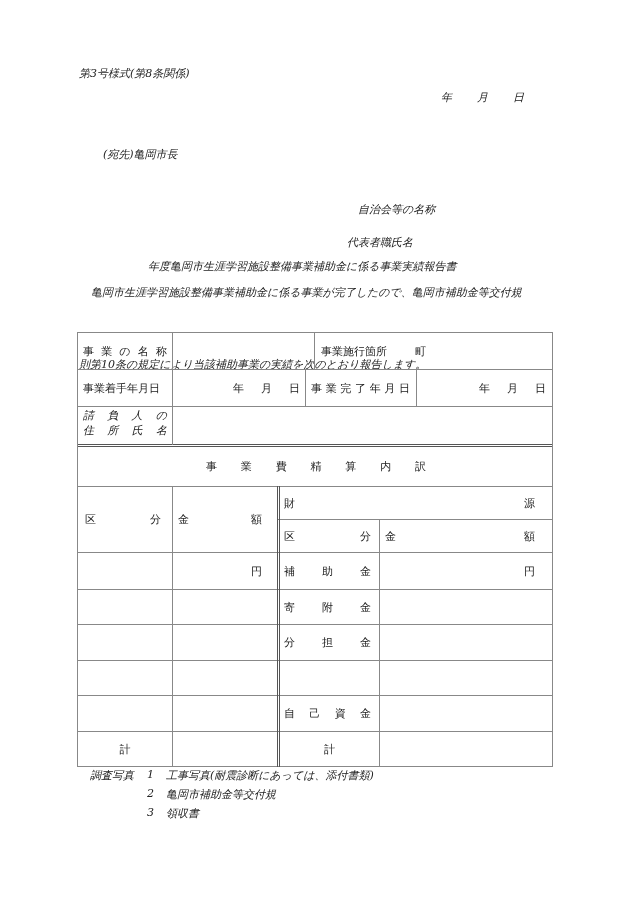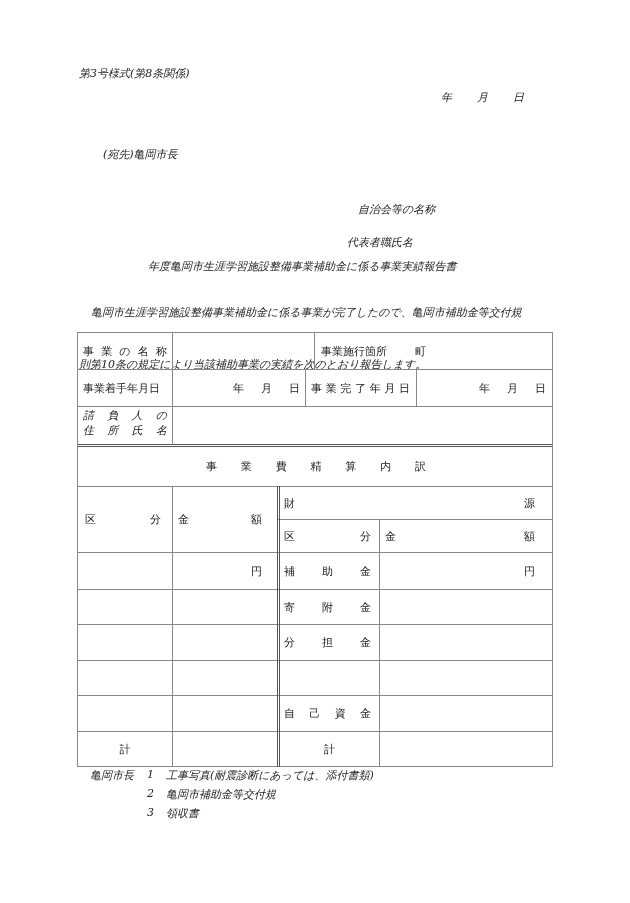--- a/index.html
+++ b/index.html
@@ -18,21 +18,21 @@
 <body>
 
 <div class="abs" style="left:79px;top:66px;">第3号様式(第8条関係)</div>
 <div class="abs" style="left:441px;top:90px;">年</div>
 <div class="abs" style="left:477px;top:90px;">月</div>
 <div class="abs" style="left:513px;top:90px;">日</div>
 <div class="abs" style="left:103px;top:147px;">(宛先)亀岡市長</div>
 <div class="abs" style="left:358px;top:202px;">自治会等の名称</div>
 <div class="abs" style="left:347px;top:235px;">代表者職氏名</div>
 <div class="abs" style="left:148px;top:259px;">年度亀岡市生涯学習施設整備事業補助金に係る事業実績報告書</div>
-<div class="abs" style="left:91px;top:285px;margin-top:20px;">亀岡市生涯学習施設整備事業補助金に係る事業が完了したので、亀岡市補助金等交付規</div>
+<div class="abs" style="left:91px;top:285px;">亀岡市生涯学習施設整備事業補助金に係る事業が完了したので、亀岡市補助金等交付規</div>
 <div class="abs" style="left:79px;top:313px;margin-top:44px;">則第10条の規定により当該補助事業の実績を次のとおり報告します。</div>
 
 <div>
   <div class="line" style="left:77px;top:332px;width:476px;height:1px;"></div>
   <div class="line" style="left:77px;top:369px;width:476px;height:1px;"></div>
   <div class="line" style="left:77px;top:406px;width:476px;height:1px;"></div>
   <div class="line dark" style="left:77px;top:444px;width:476px;height:1px;"></div>
   <div class="line dark" style="left:77px;top:446px;width:476px;height:1px;"></div>
   <div class="line" style="left:77px;top:332px;width:1px;height:435px;"></div>
   <div class="line" style="left:552px;top:332px;width:1px;height:435px;"></div>
@@ -161,19 +161,19 @@
       <span>資</span>
       <span>金</span>
   </div>
 
   <div class="cell center" style="left:78px;top:732px;width:94px;height:34px;">計</div>
   <div class="cell" style="left:173px;top:732px;width:103px;height:34px;"></div>
   <div class="cell center" style="left:280px;top:732px;width:99px;height:34px;">計</div>
   <div class="cell" style="left:380px;top:732px;width:172px;height:34px;"></div>
 </div>
 
-<div class="abs" style="left:90px;top:768px;">亀岡市長</div>
+<div class="abs" style="left:90px;top:768px;">調査写真</div>
 <div class="abs" style="left:147px;top:768px;">1</div>
 <div class="abs" style="left:166px;top:768px;">工事写真(耐震診断にあっては、添付書類)</div>
 <div class="abs" style="left:147px;top:787px;">2</div>
 <div class="abs" style="left:166px;top:787px;">亀岡市補助金等交付規</div>
 <div class="abs" style="left:147px;top:806px;">3</div>
 <div class="abs" style="left:166px;top:806px;">領収書</div>
 
 </body></html>

